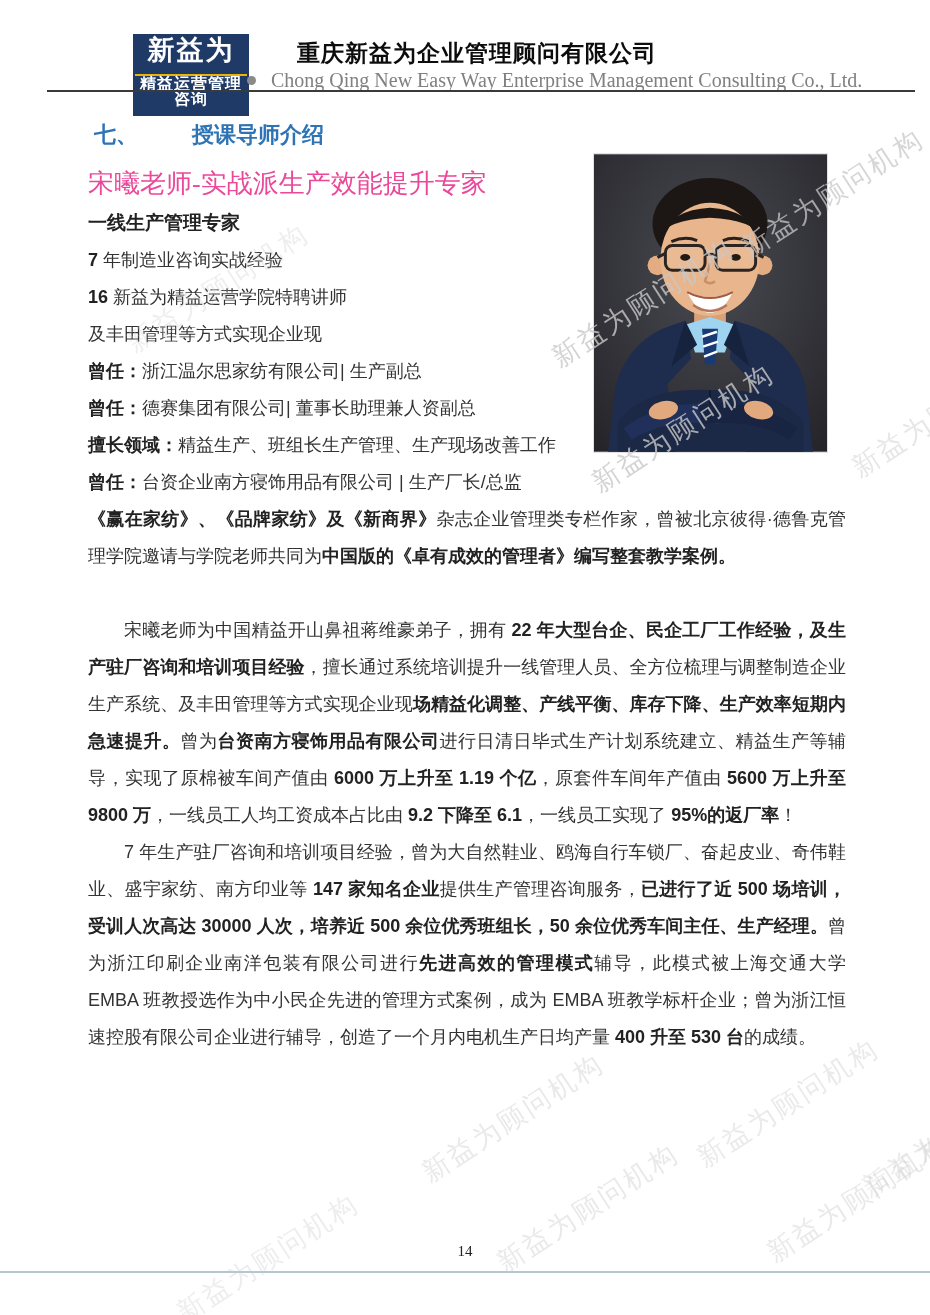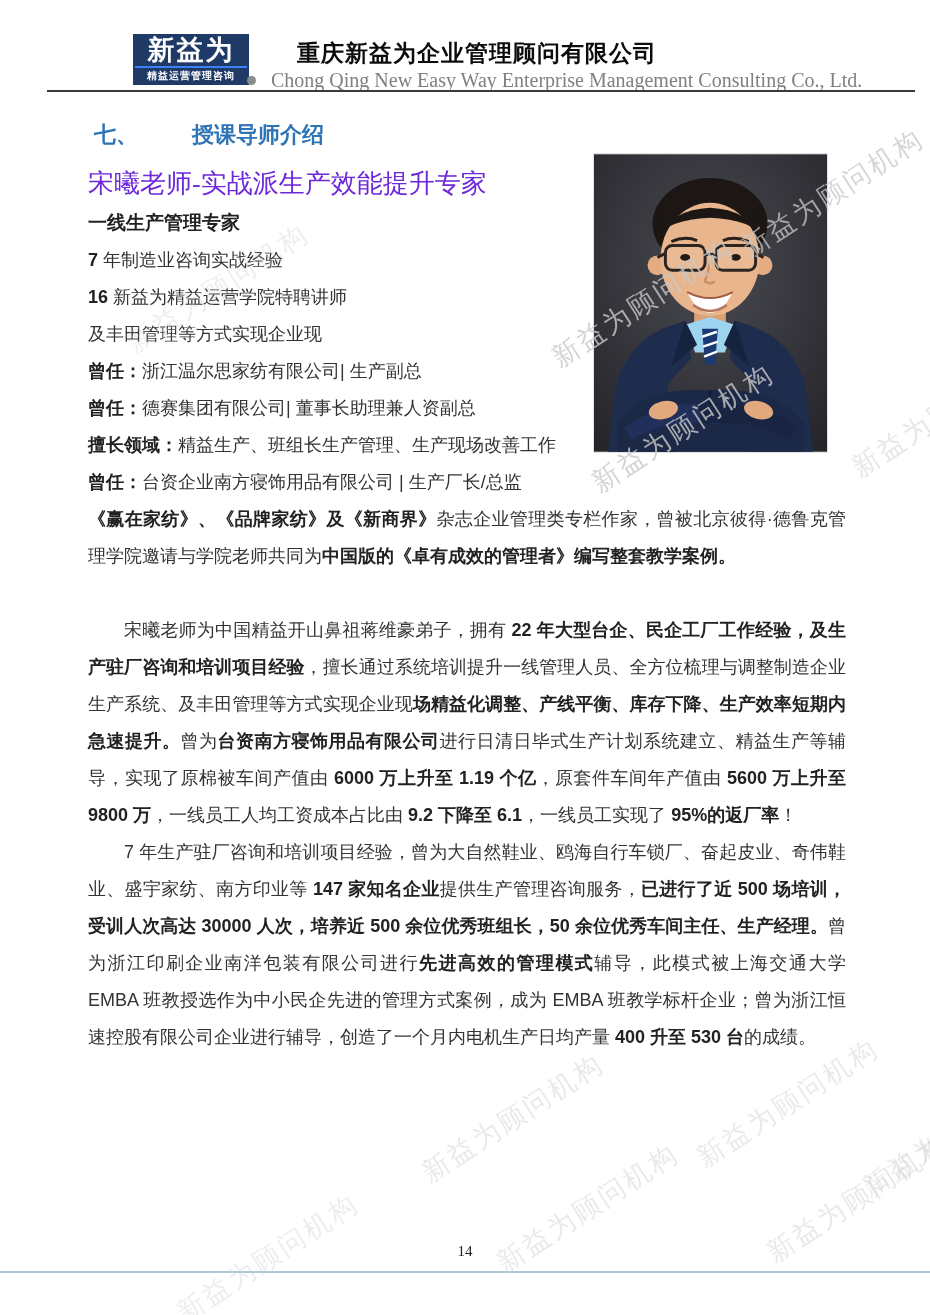--- a/index.html
+++ b/index.html
@@ -4,32 +4,32 @@
 <style>
   html,body{margin:0;padding:0;background:#ffffff;}
   .page{position:relative;width:930px;height:1315px;background:#ffffff;overflow:hidden;
         font-family:"Liberation Sans",sans-serif;color:#333;}
   
   .hdr{position:absolute;left:0;top:0;width:930px;height:92px;}
   .hdr-line{position:absolute;left:47px;top:90px;width:868px;height:2px;background:#3a3a3a;}
   .logo{position:absolute;left:133px;top:34px;width:116px;background:#1f3a66;text-align:center;
         padding:1px 0 2px 0;}
   .logo-main{color:#fff;font-weight:700;font-size:27px;line-height:31px;letter-spacing:2px;}
-  .logo-sub{color:#fff;font-weight:700;font-size:10px;line-height:15px;border-top:2px solid #3b82f6;
-        margin:0 2px;letter-spacing:1px;}
+  .logo-sub{color:#fff;font-weight:700;font-size:16px;line-height:15px;border-top:2px solid #eab308;
+        margin:8px 2px;letter-spacing:1px;}
   .logo-dot{position:absolute;left:247px;top:76px;width:9px;height:9px;border-radius:50%;background:#8a8a8a;}
   .company-cn{position:absolute;left:297px;top:38px;font-size:23px;font-weight:700;color:#0c0c0c;letter-spacing:1px;}
   .company-en{position:absolute;left:271px;top:69px;font-family:"Liberation Serif",serif;
         font-size:20px;color:#808080;}
   
   .main{position:absolute;left:88px;top:92px;width:758px;}
   .section-title{margin:28px 0 0 6px;font-size:22px;font-weight:700;color:#2e74b5;line-height:30px;}
   .section-no{display:inline-block;margin-right:54px;}
   .headline{margin:16px 0 0 0;font-family:"Liberation Serif",serif;font-weight:400;
-        font-size:26px;color:#6d28d9;line-height:36px;}
+        font-size:26px;color:#ec4899;line-height:36px;}
   .tagline{margin-top:8px;font-size:19px;font-weight:700;color:#222;line-height:26px;}
   .profile{margin-top:6px;}
   .pline{font-size:18px;line-height:37px;white-space:nowrap;}
   .para{margin:0;font-size:18px;line-height:37px;text-align:justify;}
   .para.gap{margin-top:37px;}
   .para.indent{text-indent:2em;}
   .b{font-weight:700;color:#222;}
   
   .photo{position:absolute;left:593px;top:153px;width:235px;height:300px;z-index:1;
         border:1px solid #e2e2e2;box-sizing:border-box;}

